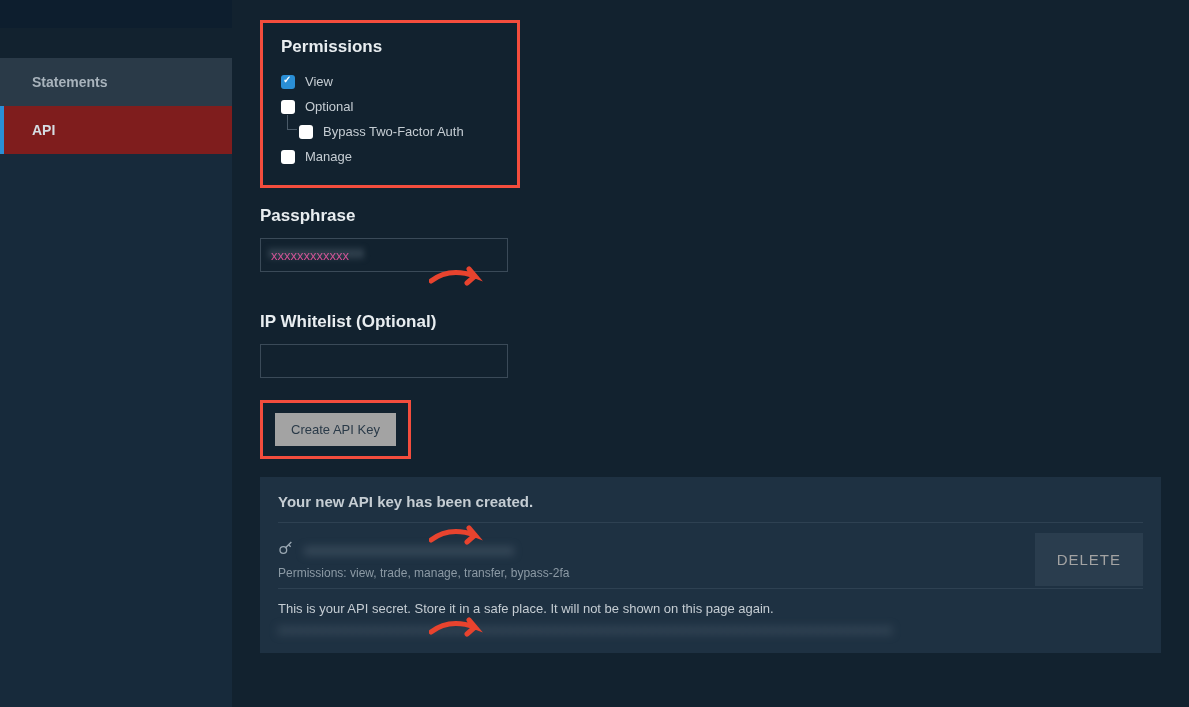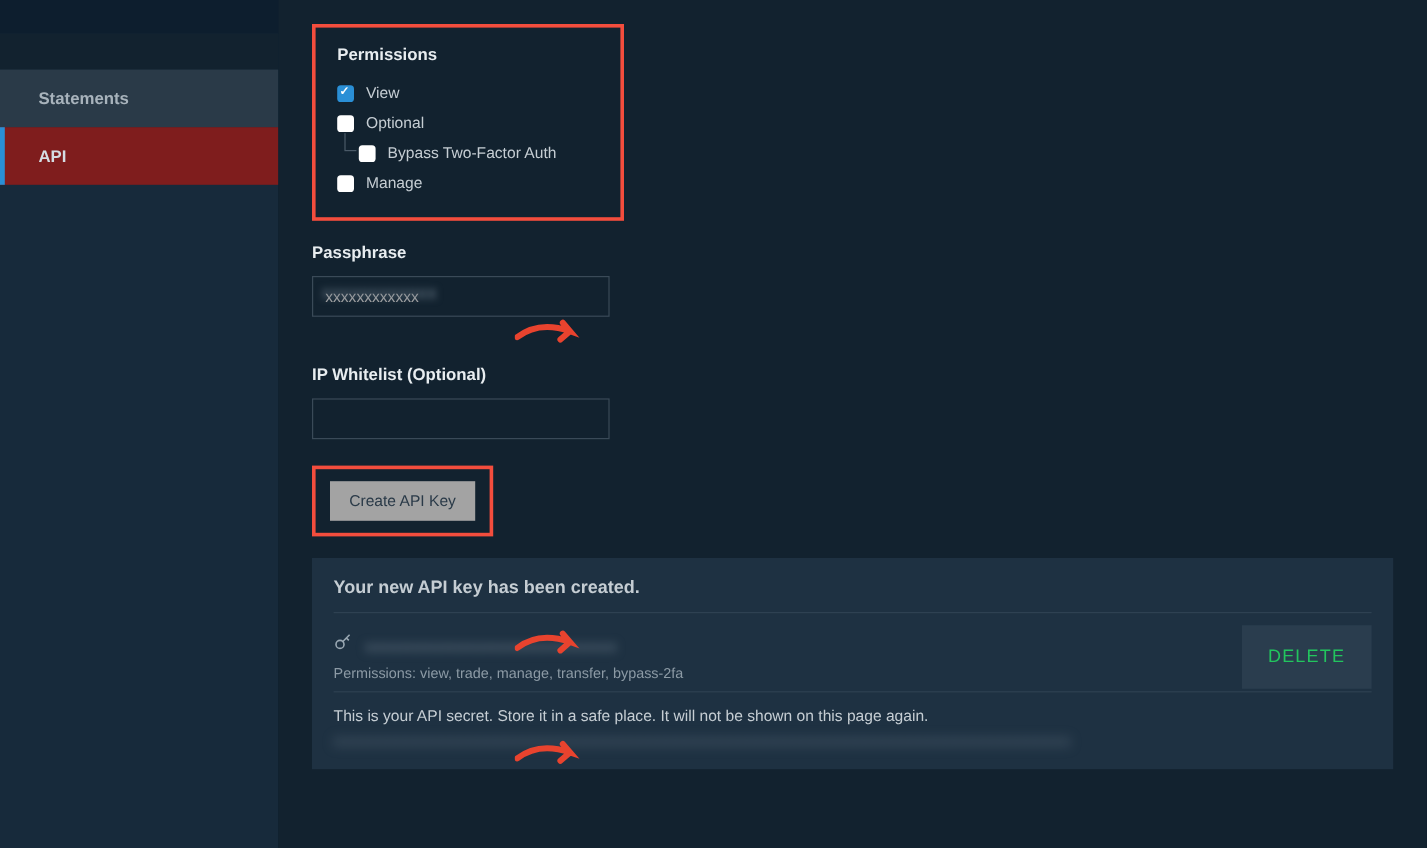--- a/index.html
+++ b/index.html
@@ -45,21 +45,21 @@
   color: #d5dde3;
   font-weight: 600;
 }
 .main {
   flex: 1;
   background: #12222f;
   padding: 20px 28px 20px 28px;
   position: relative;
 }
 .section-label {
-  font-size: 14px;
+  font-size: 17px;
   font-weight: 600;
   color: #e8edf0;
   margin-bottom: 12px;
 }
 .permissions-box {
   border: 3px solid #f34d3d;
   padding: 14px 18px 16px 18px;
   width: 260px;
   margin-bottom: 18px;
 }
@@ -117,21 +117,21 @@
 }
 .field-group {
   margin-bottom: 22px;
 }
 .text-input {
   width: 248px;
   height: 34px;
   background: transparent;
   border: 1px solid #3a4a58;
   padding: 6px 10px;
-  color: #a3a3a3;
+  color: #ec4899;
   font-size: 13px;
 }
 .blurred-input {
   filter: blur(3px);
   color: #6a7a88;
 }
 .create-wrap {
   border: 3px solid #f34d3d;
   display: inline-block;
   padding: 10px 12px;
@@ -186,21 +186,21 @@
   filter: blur(4px);
   color: #6a7a88;
   font-size: 14px;
 }
 .key-perms {
   font-size: 12px;
   color: #8c9aa5;
 }
 .delete-btn {
   background: #2a3d4e;
-  color: #22c55e;
+  color: #a3a3a3;
   border: none;
   padding: 18px 22px;
   font-size: 15px;
   letter-spacing: 1px;
   cursor: pointer;
 }
 .secret-row {
   padding-top: 12px;
 }
 .secret-msg {

